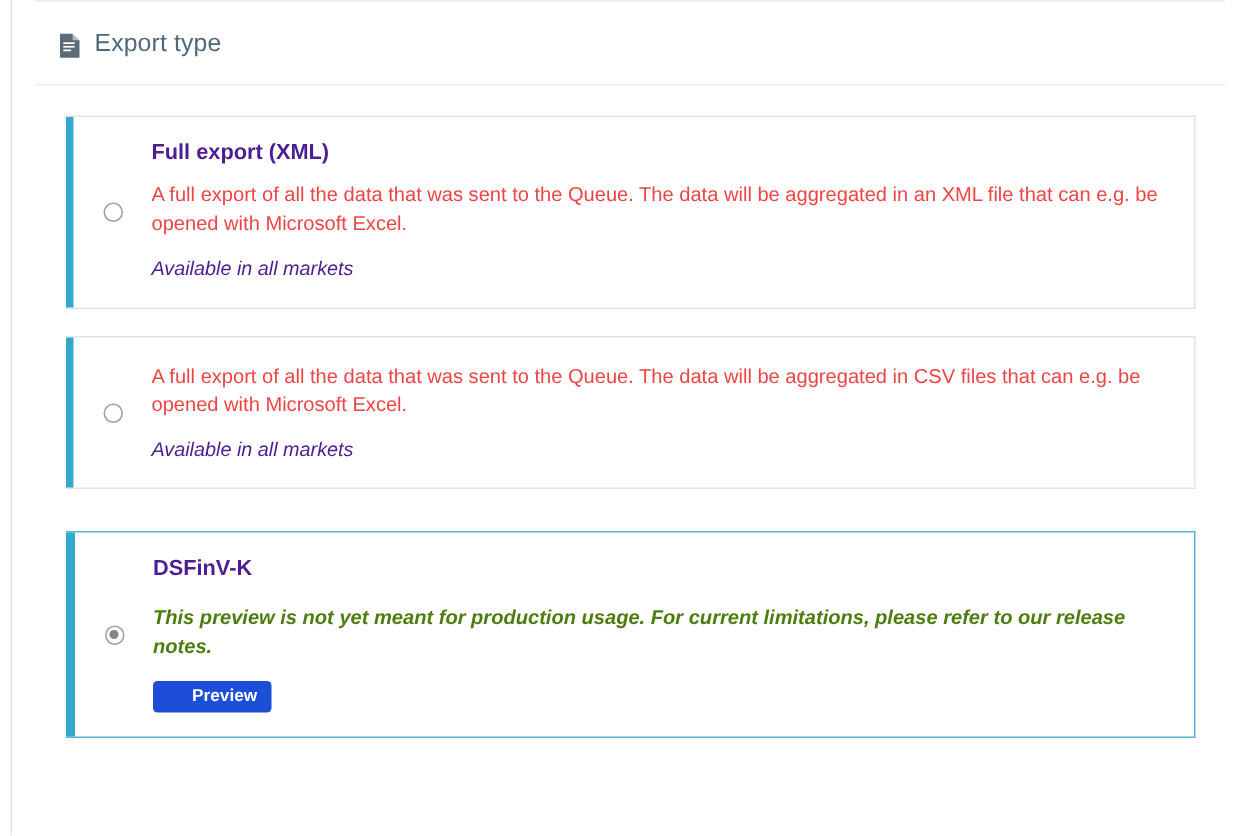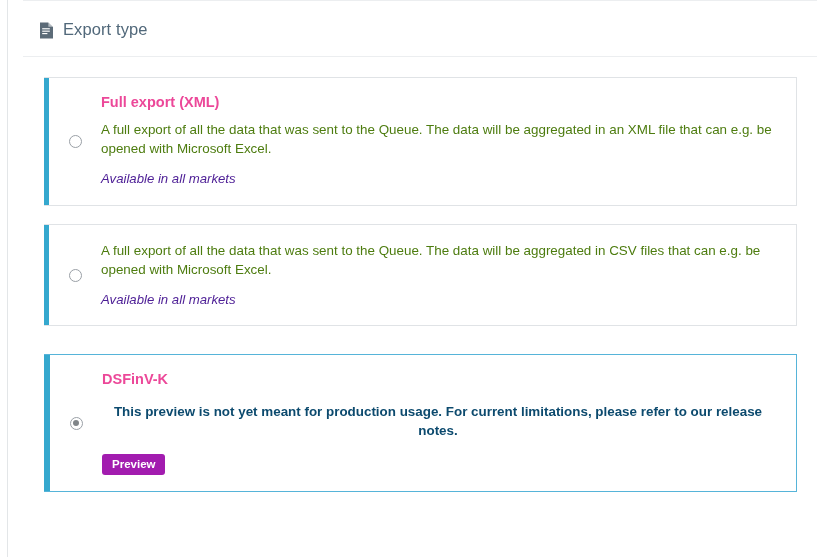--- a/index.html
+++ b/index.html
@@ -132,54 +132,54 @@
 
   .content-cell {
     flex: 1 1 auto;
     padding: 16px 22px 16px 0;
     min-width: 0;
   }
 
   .opt-title {
     font-size: 14.5px;
     font-weight: 700;
-    color: #ec4899;
+    color: #4c1d95;
     margin: 0 0 9px 0;
     line-height: 1.2;
   }
   .opt-desc {
     font-size: 13.4px;
     line-height: 1.42;
-    color: #4d7c0f;
+    color: #ef4444;
     margin: 0;
   }
   .opt-note {
     font-size: 13.2px;
     font-style: italic;
     color: #4c1d95;
     margin: 12px 0 0 0;
     line-height: 1.4;
   }
   .opt-warn {
     font-size: 13.4px;
+    font-style: italic;
     font-weight: 700;
-    color: #0c4a6e;
+    color: #4d7c0f;
     margin: 13px 0 0 0;
     line-height: 1.45;
-    text-align: center;
   }
 
   .badge {
     display: inline-block;
     margin-top: 13px;
-    background: #a21caf;
+    background: #1d4ed8;
     color: #ffffff;
     font-size: 11.5px;
     font-weight: 700;
-    padding: 4px 10px 5px 10px;
+    padding: 4px 10px 5px 26px;
     border-radius: 3px;
     line-height: 1.1;
   }
 </style>
 </head>
 <body>
 
 <div class="panel">
 
   <div class="panel-header">

